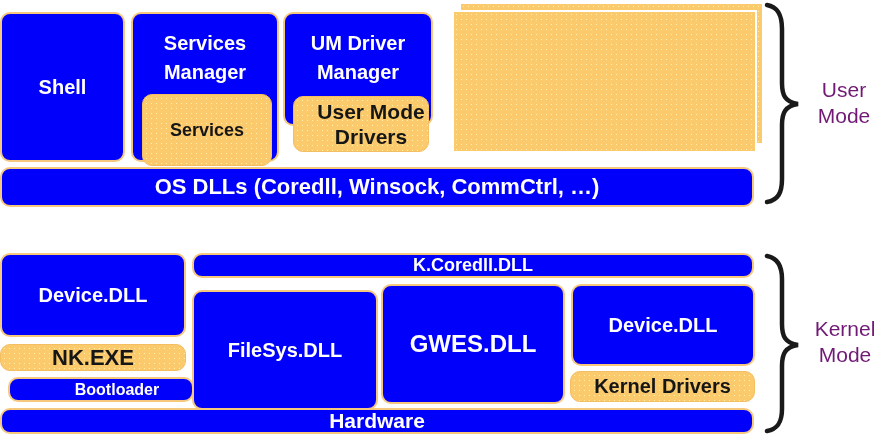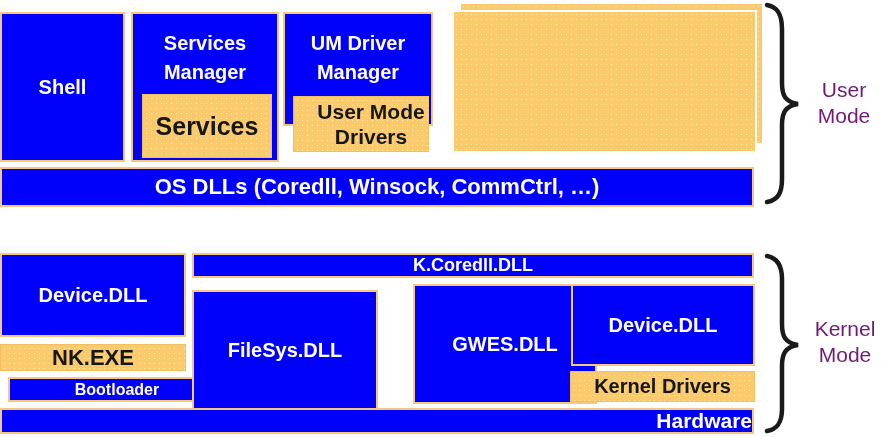--- a/index.html
+++ b/index.html
@@ -15,20 +15,21 @@
     font-family: "Liberation Sans", sans-serif;
     overflow: hidden;
   }
   .box {
     position: absolute;
     box-sizing: border-box;
     display: flex;
     align-items: center;
     justify-content: center;
     text-align: center;
+    border-radius: 10px;
   }
   .blue {
     background: #0000fb;
     border: 2px solid #f5c87d;
     color: #ffffff;
     font-weight: bold;
   }
   .orange {
     background-color: #fbca6d;
     background-image: radial-gradient(circle, #fff2a8 0.8px, rgba(0,0,0,0) 1px);
@@ -66,36 +67,36 @@
   .brace-label {
     position: absolute;
     color: #701a75;
     font-size: 21px;
     line-height: 26px;
     text-align: center;
   }
   
   #shell            { left: 0px;   top: 12px;  width: 125px; height: 150px; font-size: 20px; }
   #services-manager { left: 131px; top: 12px;  width: 148px; height: 150px; }
-  #services         { left: 9px;   top: 80px;  width: 130px; height: 64px;  font-size: 25px; }
+  #services         { left: 9px;   top: 80px;  width: 130px; height: 72px;  font-size: 18px; }
   #um-driver-manager{ left: 283px; top: 12px;  width: 150px; height: 114px; }
   #user-mode-drivers{ left: 8px;   top: 82px;  width: 136px; height: 56px;  font-size: 21px; line-height: 25px; padding-left: 20px; }
   #app-layer-back   { left: 459px; top: 2px;  }
   #app-layer-mid    { left: 452px; top: 10px; }
   #app-layer-front  { left: 445px; top: 17px; width: 308px; height: 143px; }
   #os-dlls          { left: 0px;   top: 167px; width: 754px; height: 40px;  font-size: 22px; }
   #kernel-dll       { left: 0px;   top: 253px; width: 186px; height: 84px;  font-size: 20px; }
   #nk-exe           { left: 0px;   top: 344px; width: 186px; height: 27px;  font-size: 22px; }
   #bootloader       { left: 8px;   top: 377px; width: 186px; height: 25px;  font-size: 16px; padding-left: 32px; }
   #k-coredll        { left: 192px; top: 253px; width: 562px; height: 25px;  font-size: 18px; }
   #filesys-dll      { left: 192px; top: 284px; width: 186px; height: 120px; font-size: 20px; margin-top: 6px; }
-  #gwes-dll         { left: 381px; top: 284px; width: 184px; height: 120px; font-size: 20px; margin-left: 32px; }
+  #gwes-dll         { left: 381px; top: 284px; width: 184px; height: 120px; font-size: 24px; }
   #device-dll       { left: 571px; top: 284px; width: 184px; height: 82px;  font-size: 20px; }
   #kernel-drivers   { left: 570px; top: 371px; width: 185px; height: 31px;  font-size: 20px; }
-  #hardware         { left: 0px;   top: 408px; width: 754px; height: 26px;  font-size: 21px; justify-content: flex-end; }
+  #hardware         { left: 0px;   top: 408px; width: 754px; height: 26px;  font-size: 21px; }
   #user-mode-brace   { left: 762px; top: 2px; }
   #kernel-mode-brace { left: 762px; top: 253px; }
   #user-mode-label   { left: 812px; top: 77px;  width: 64px; }
   #kernel-mode-label { left: 806px; top: 316px; width: 78px; }
 </style>
 </head>
 <body>
 
 <div id="stage">
 

